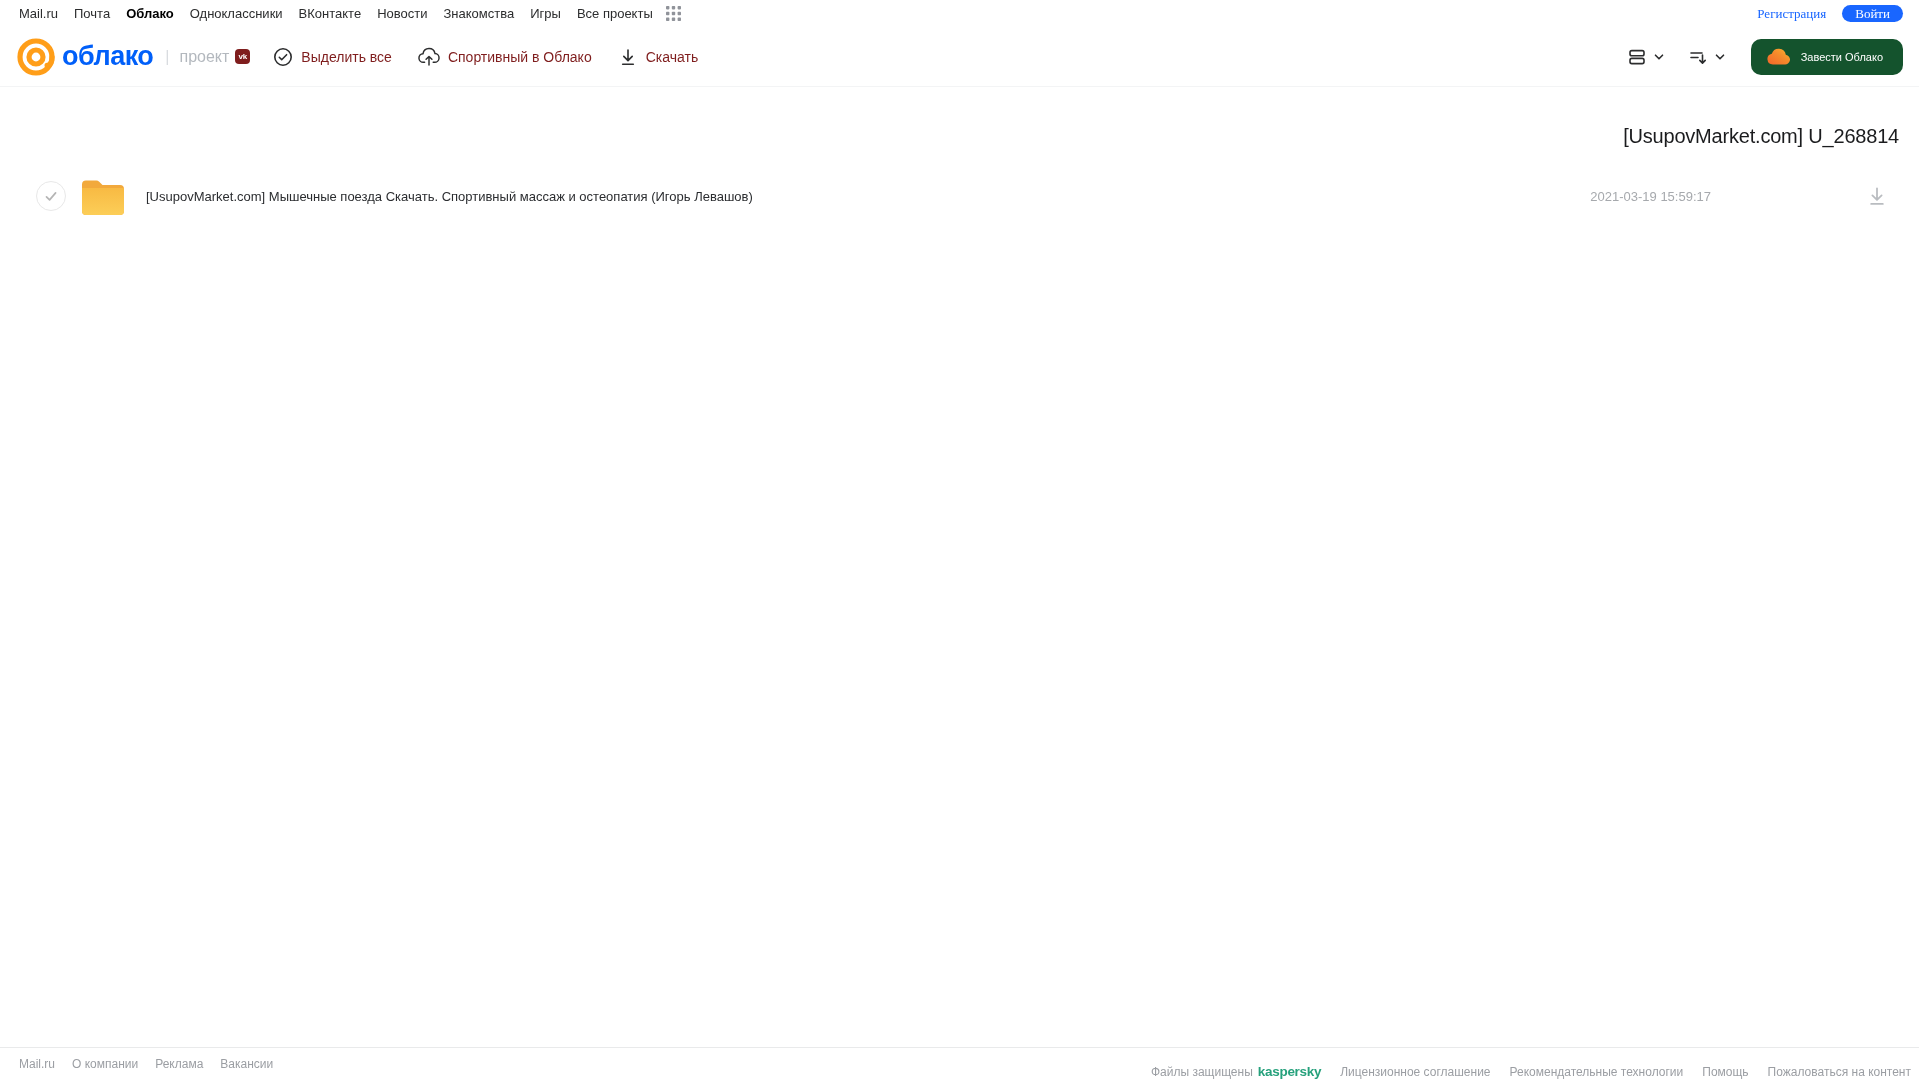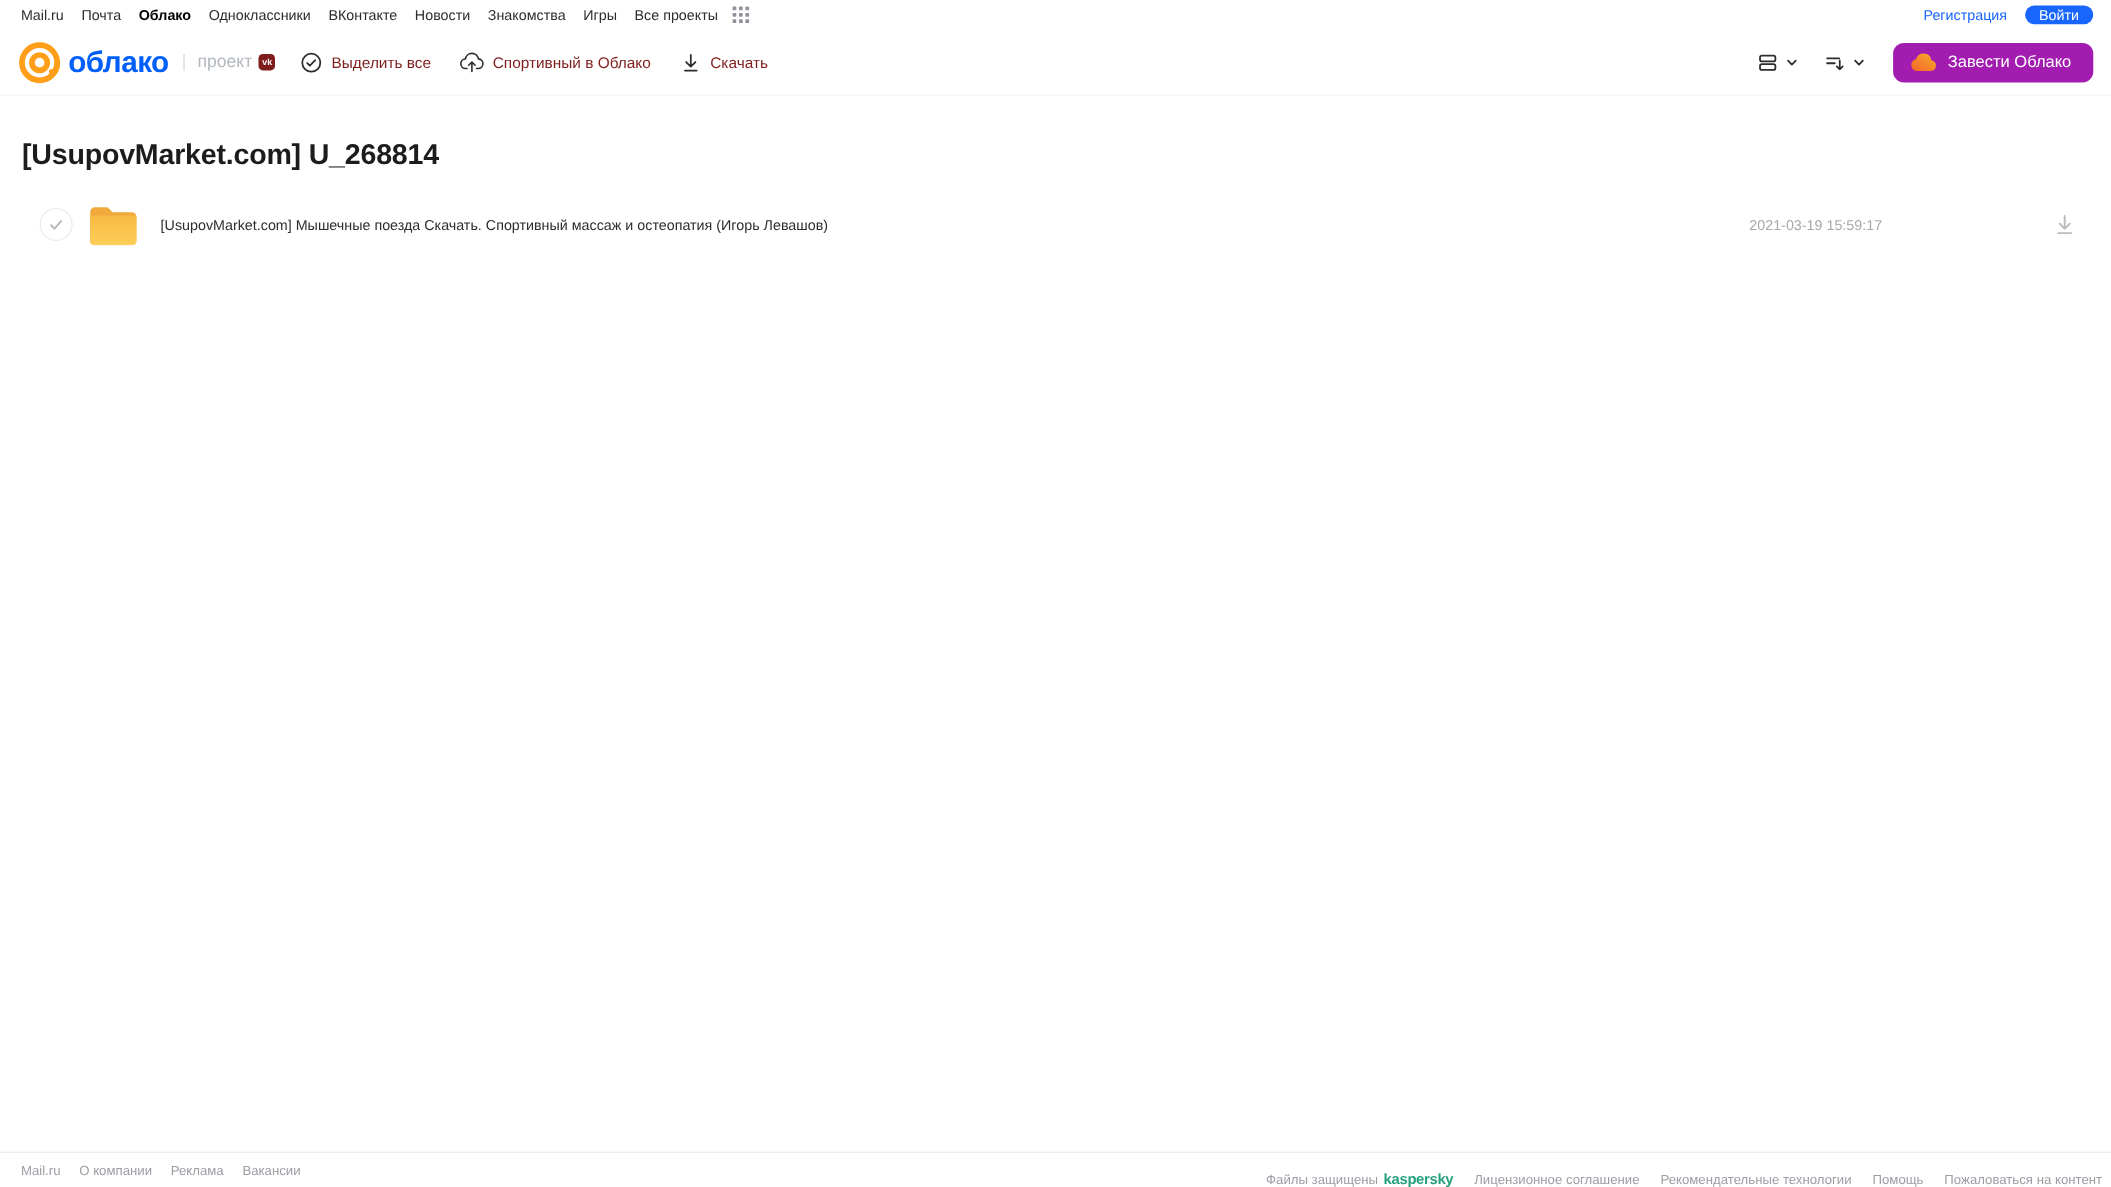--- a/index.html
+++ b/index.html
@@ -13,21 +13,21 @@
   a { text-decoration: none; color: inherit; cursor: pointer; }
 
   
   .topnav {
     height: 27px; display: flex; align-items: center;
     padding: 0 16px 0 19px; font-size: 13px;
   }
   .topnav-link { color: #2c2d2e; margin-right: 16px; white-space: nowrap; }
   .topnav-link.active { font-weight: bold; color: #000; }
   .grid-icon { display: inline-flex; align-items: center; margin-left: -4px; }
-  .topnav-right { margin-left: auto; display: flex; align-items: center; gap: 16px; }
+  .topnav-right { margin-left: auto; display: flex; align-items: center; gap: 16px; font-family: Liberation Serif, serif; }
   .reg-link { color: #1966ff; font-size: 13px; }
   .login-btn {
     background: #1966ff; color: #fff; border: none; cursor: pointer;
     font-size: 13px; font-family: inherit;
     height: 17px; padding: 0 13px; border-radius: 12px;
     display: inline-flex; align-items: center;
   }
 
   
   .header {
@@ -53,31 +53,32 @@
     padding: 0 13px; cursor: pointer; font-size: 14px; color: #7f1d1d;
     white-space: nowrap;
   }
   .header-right { margin-left: auto; display: flex; align-items: center; }
   .icon-ctrl {
     display: flex; align-items: center; gap: 5px;
     cursor: pointer; margin-left: 22px;
   }
   .cloud-btn {
     margin-left: 24px; height: 36px; border-radius: 10px;
-    background: #a21caf; color: #fff; border: none; cursor: pointer;
-    font-size: 15px; font-family: inherit;
+    background: #14532d; color: #fff; border: none; cursor: pointer;
+    font-size: 11px; font-family: inherit;
     display: inline-flex; align-items: center; gap: 10px;
     padding: 0 20px 0 15px; white-space: nowrap;
   }
 
   
   .content { padding: 0 20px; }
   .page-title {
-    margin-top: 38px; font-size: 26px; font-weight: 700; color: #1b1c1e;
+    margin-top: 38px; font-size: 20px; font-weight: 400; color: #1b1c1e;
     letter-spacing: -0.2px;
+    text-align: right;
   }
   .file-list { margin-top: 24px; }
   .file-row {
     display: flex; align-items: center; height: 48px;
     padding-left: 16px; padding-right: 11px;
   }
   .row-check {
     width: 30px; height: 30px; border-radius: 50%;
     border: 1px solid #e8e8e8; background: #fff;
     display: flex; align-items: center; justify-content: center;

